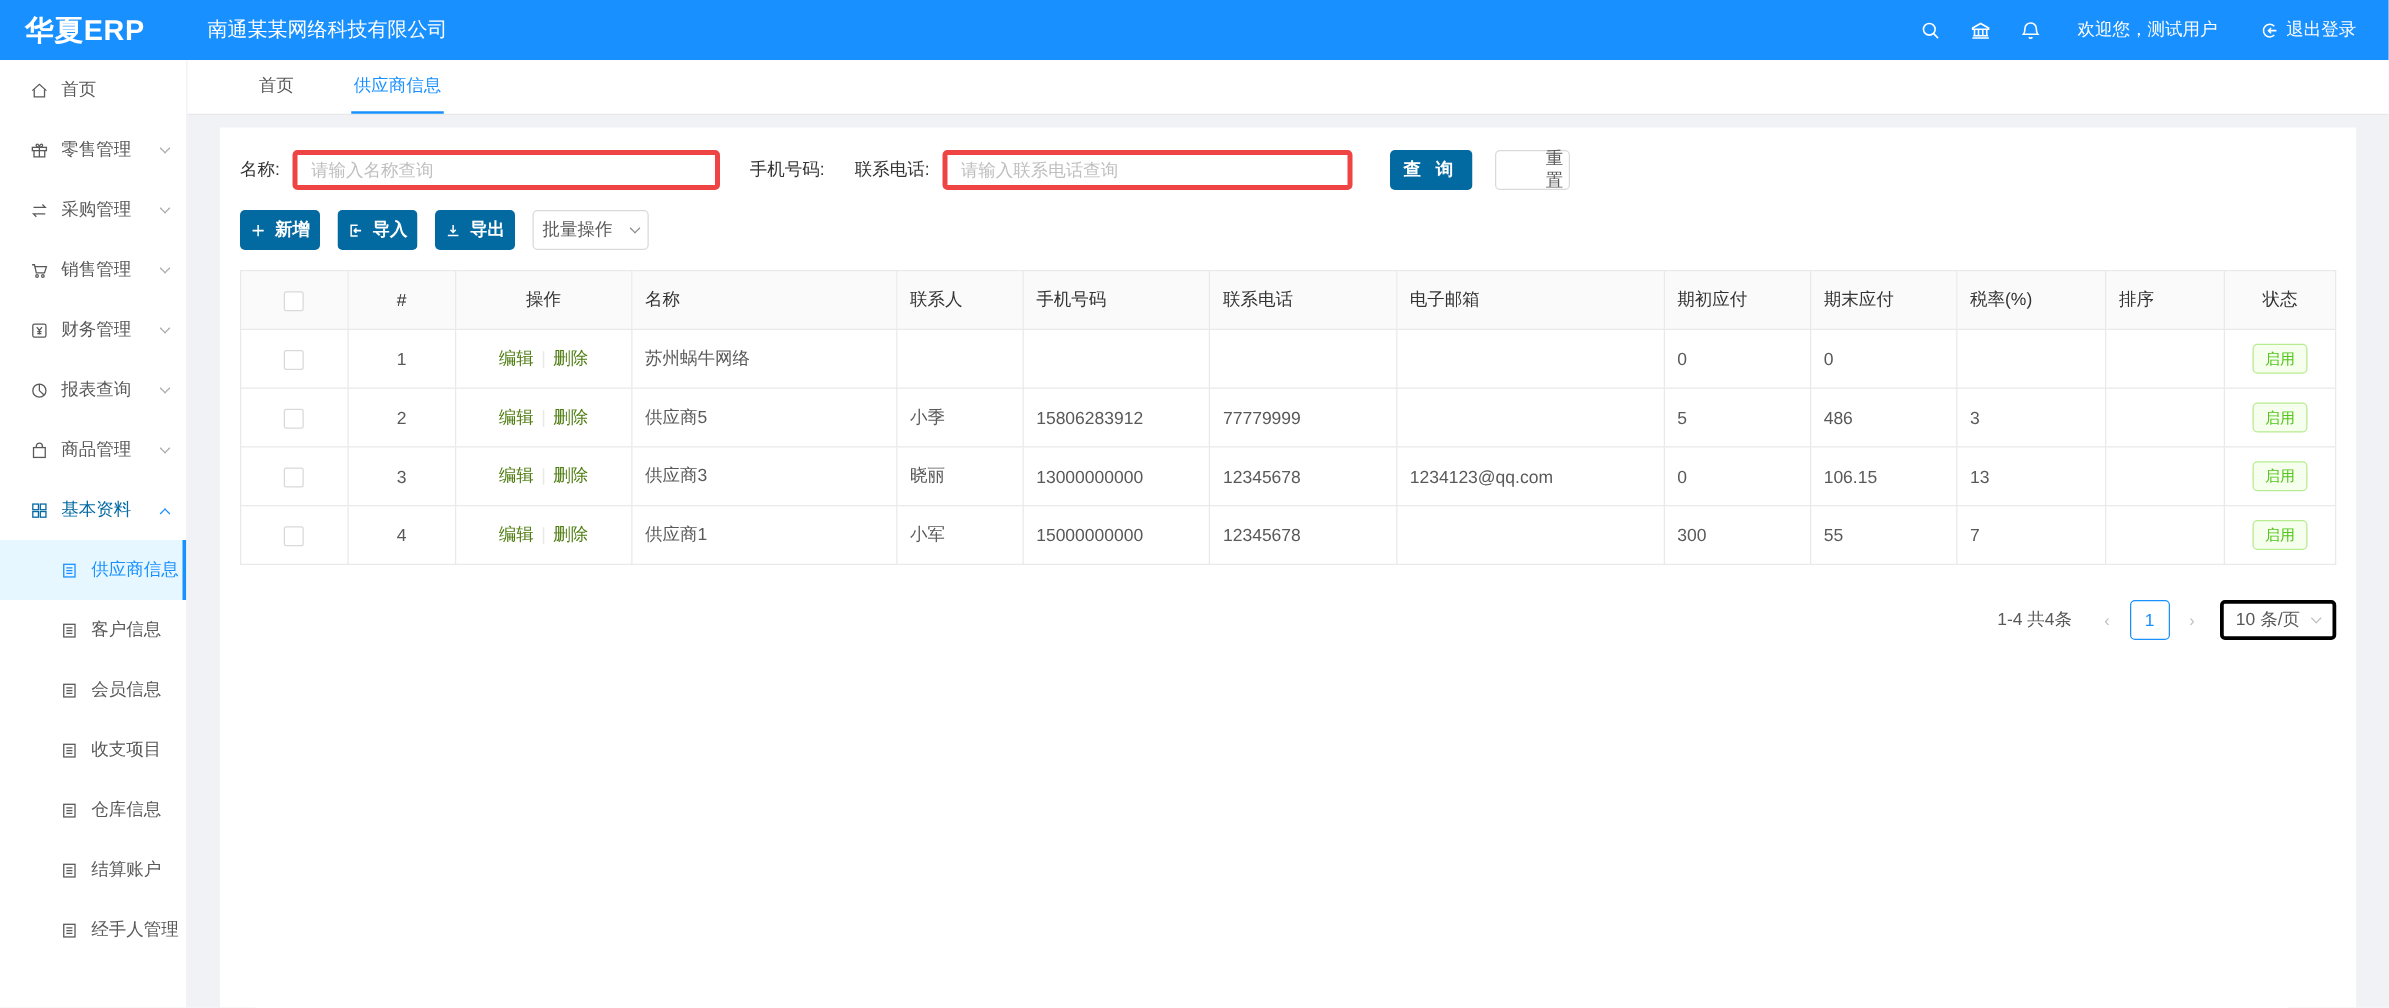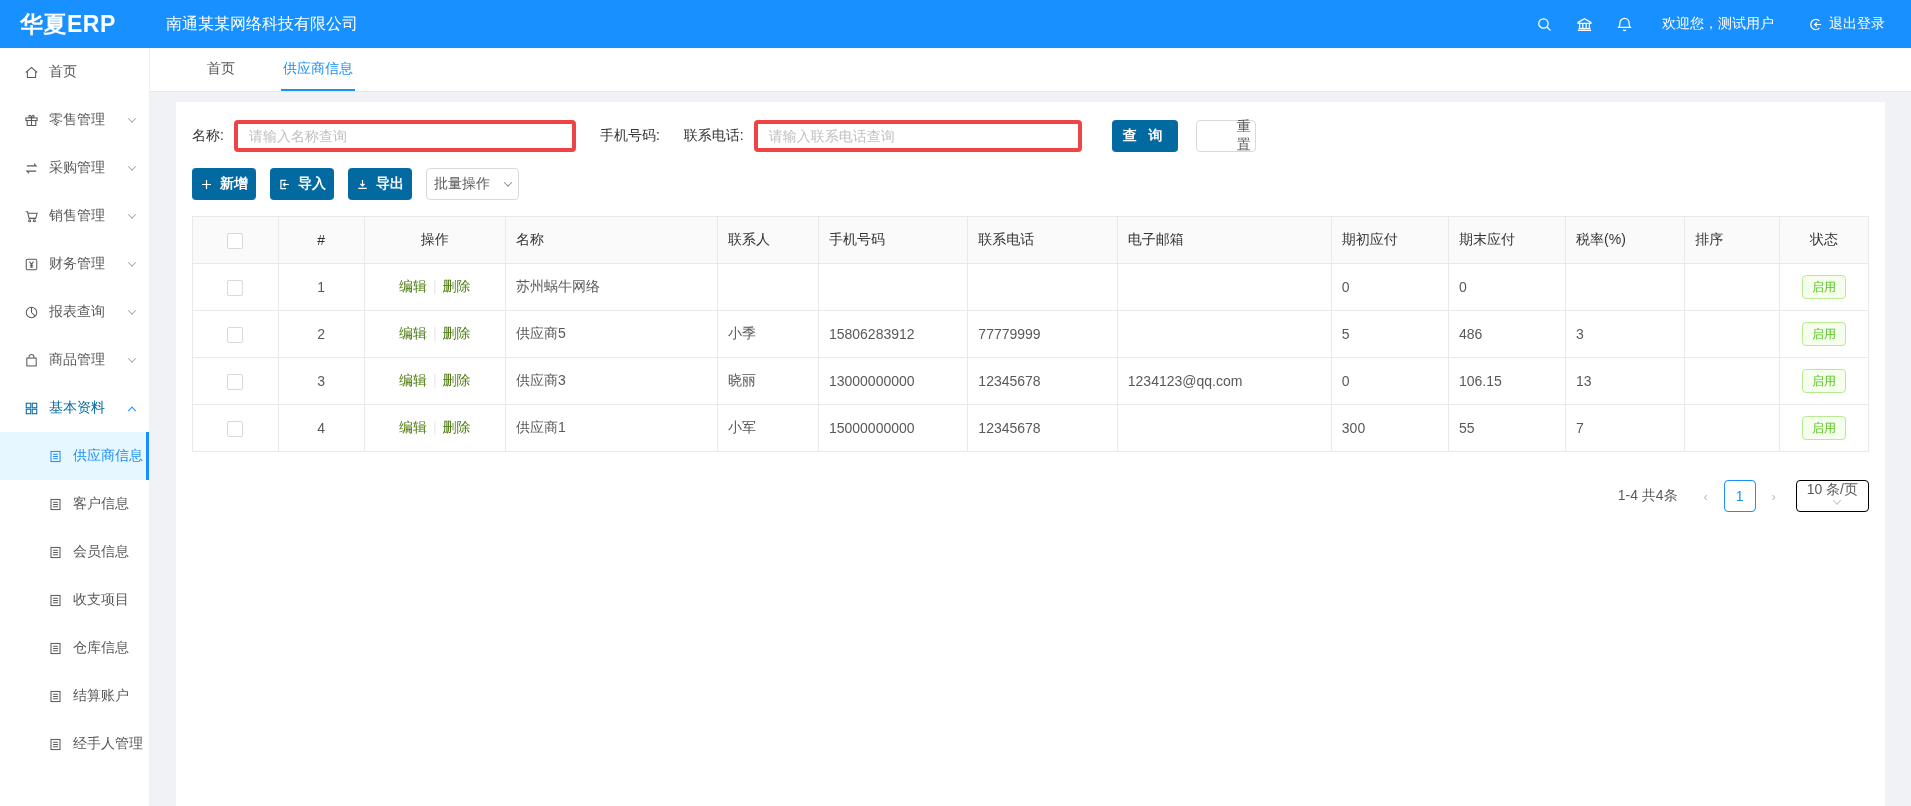--- a/index.html
+++ b/index.html
@@ -66,21 +66,21 @@
   .checkbox { width:16px; height:16px; border:1px solid #d9d9d9; border-radius:2px; background:#fff; display:inline-block; vertical-align:middle; cursor:pointer; }
   a.op-link { color:#4d7c0f; text-decoration:none; cursor:pointer; }
   .op-sep { color:#e8e8e8; margin:0 6px; }
   .badge-enabled { display:inline-block; padding:2px 9px; font-size:12px; line-height:18px; color:#52c41a; background:#f6ffed; border:1px solid #b7eb8f; border-radius:4px; }
 
   
   .pagination { display:flex; align-items:center; justify-content:flex-end; margin-top:28px; color:#595959; }
   .pg-total { margin-right:14px; }
   .pg-arrow { width:28px; height:30px; display:flex; align-items:center; justify-content:center; color:#bfbfbf; cursor:pointer; font-size:13px; }
   .pg-num { width:32px; height:32px; border:1px solid #1890ff; color:#1890ff; border-radius:4px; display:flex; align-items:center; justify-content:center; margin:0 4px; cursor:pointer; background:#fff; }
-  .pg-size { height:32px; border:1px solid #000000; border-radius:4px; background:#fff; display:flex; align-items:center; padding:0 10px; margin-left:8px; cursor:pointer; color:#595959;flex-direction:column; }
+  .pg-size { height:32px; border:3px solid #000000; border-radius:4px; background:#fff; display:flex; align-items:center; padding:0 10px; margin-left:8px; cursor:pointer; color:#595959; }
   .pg-size .caret { border-color:#bfbfbf; margin-left:10px; }
 </style>
 </head>
 <body>
 
 <div class="header">
   <div class="logo">华夏ERP</div>
   <div class="company">南通某某网络科技有限公司</div>
   <div class="header-right">
     <span class="hicon">

